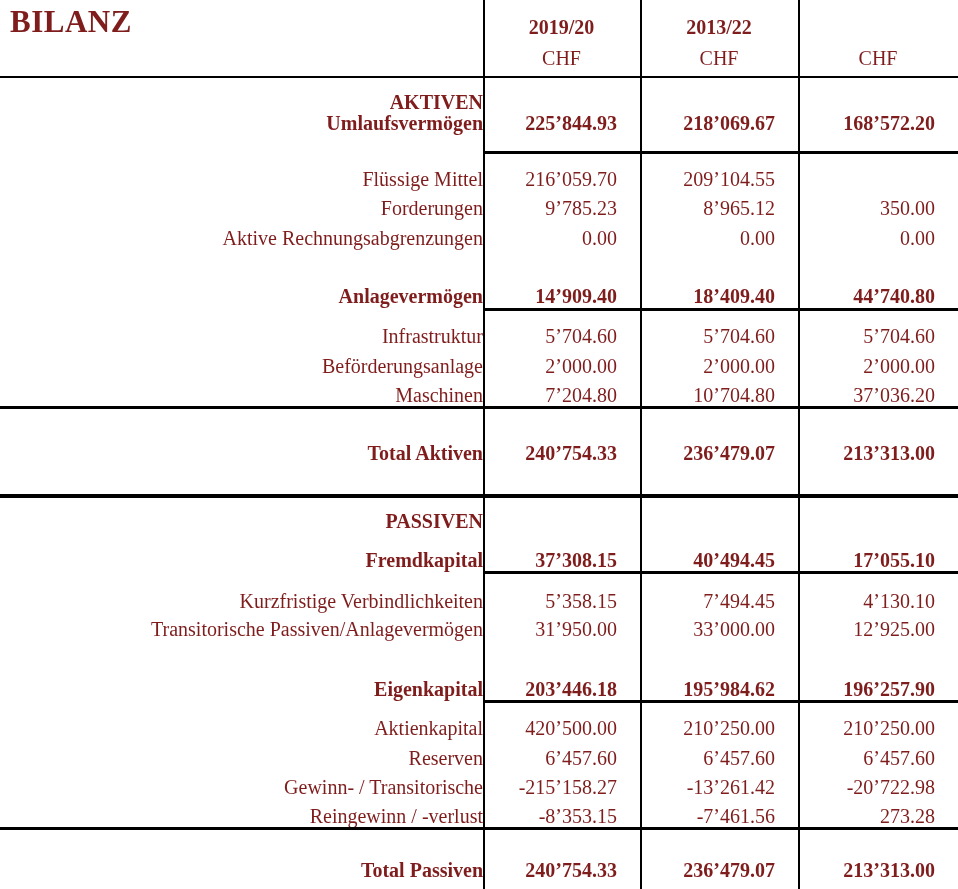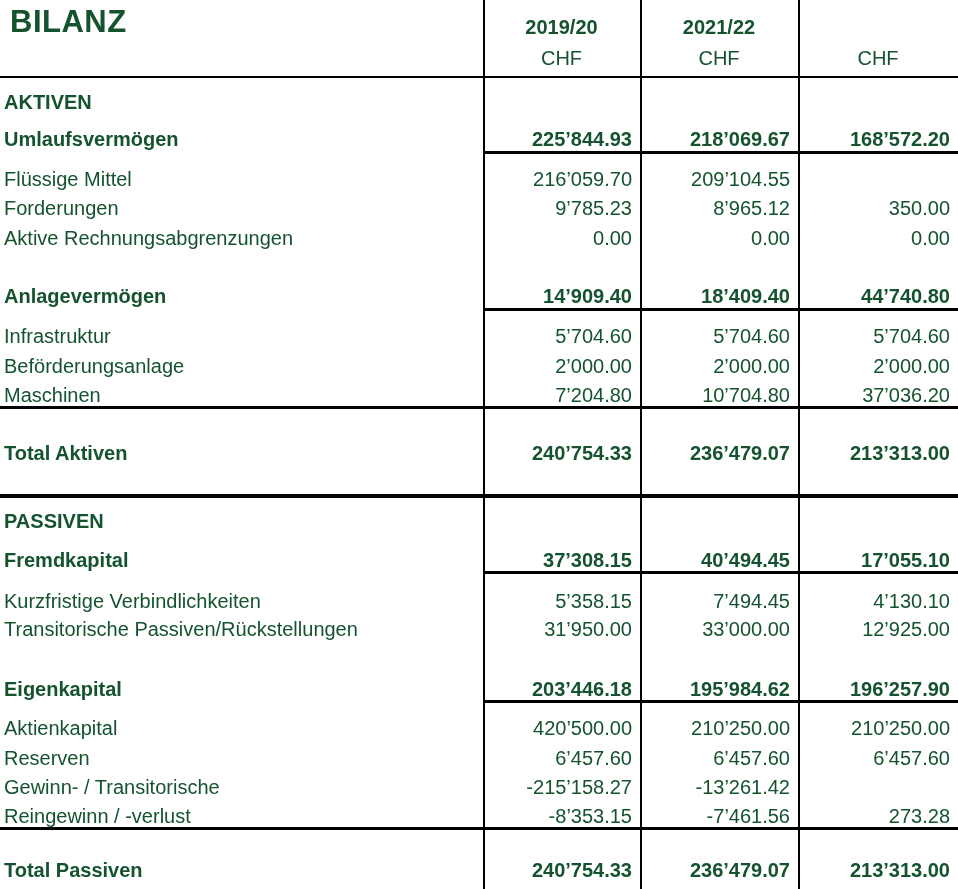--- a/index.html
+++ b/index.html
@@ -2,35 +2,35 @@
 <html><head>
 <meta charset="utf-8">
 <style>
   * { box-sizing: border-box; }
   html, body { margin: 0; padding: 0; background: #fff; }
   .sheet {
     position: relative;
     width: 958px;
     height: 889px;
     background: #ffffff;
-    color: #14532d;
-    font-family: Liberation Sans, sans-serif;
+    color: #7f1d1d;
+    font-family: Liberation Serif, serif;
     overflow: hidden;
   }
   .vline { position: absolute; top: 0; height: 889px; width: 2px; background: #000; }
   .hline { position: absolute; background: #000; }
   .row {
     position: absolute; left: 0; width: 878px;
     display: grid;
     grid-template-columns: 483px 157px 158px 160px;
     font-size: 20px; line-height: 23px;
     white-space: nowrap;
   }
-  .label { padding-left: 4px; text-align: left; }
-  .num   { text-align: right; padding-right: 8px; }
+  .label { padding-left: 4px; text-align: right; }
+  .num   { text-align: right; padding-right: 23px; }
   .c     { text-align: center; }
   .b     { font-weight: bold; }
   .title {
     position: absolute; top: 4px; left: 10px;
     font-size: 31px; font-weight: bold; line-height: 36px; letter-spacing: 0.5px;
   }
 </style>
 </head>
 <body>
 
@@ -38,35 +38,35 @@
 
   <div class="vline" style="left:483px"></div>
   <div class="vline" style="left:640px"></div>
   <div class="vline" style="left:798px"></div>
 
   <div class="title">BILANZ</div>
 
   <div class="row b" style="top:16px">
     <div></div>
     <div class="c">2019/20</div>
-    <div class="c">2021/22</div>
+    <div class="c">2013/22</div>
   </div>
   <div class="row" style="top:47px">
     <div></div>
     <div class="c">CHF</div>
     <div class="c">CHF</div>
     <div class="c">CHF</div>
   </div>
   <div class="hline" style="top:76px;left:0;width:958px;height:2px"></div>
 
   <div class="row b" style="top:91px">
     <div class="label">AKTIVEN</div>
   </div>
 
-  <div class="row b" style="top:128px">
+  <div class="row b" style="top:112px">
     <div class="label">Umlaufsvermögen</div>
     <div class="num">225’844.93</div>
     <div class="num">218’069.67</div>
     <div class="num">168’572.20</div>
   </div>
   <div class="hline" style="top:151px;left:483px;width:475px;height:3px"></div>
 
   <div class="row" style="top:168px">
     <div class="label">Flüssige Mittel</div>
     <div class="num">216’059.70</div>
@@ -138,21 +138,21 @@
   <div class="hline" style="top:571px;left:483px;width:475px;height:3px"></div>
 
   <div class="row" style="top:590px">
     <div class="label">Kurzfristige Verbindlichkeiten</div>
     <div class="num">5’358.15</div>
     <div class="num">7’494.45</div>
     <div class="num">4’130.10</div>
   </div>
 
   <div class="row" style="top:618px">
-    <div class="label">Transitorische Passiven/Rückstellungen</div>
+    <div class="label">Transitorische Passiven/Anlagevermögen</div>
     <div class="num">31’950.00</div>
     <div class="num">33’000.00</div>
     <div class="num">12’925.00</div>
   </div>
 
   <div class="row b" style="top:678px">
     <div class="label">Eigenkapital</div>
     <div class="num">203’446.18</div>
     <div class="num">195’984.62</div>
     <div class="num">196’257.90</div>
@@ -170,20 +170,21 @@
     <div class="label">Reserven</div>
     <div class="num">6’457.60</div>
     <div class="num">6’457.60</div>
     <div class="num">6’457.60</div>
   </div>
 
   <div class="row" style="top:776px">
     <div class="label">Gewinn- / Transitorische</div>
     <div class="num">-215’158.27</div>
     <div class="num">-13’261.42</div>
+    <div class="num">-20’722.98</div>
   </div>
 
   <div class="row" style="top:805px">
     <div class="label">Reingewinn / -verlust</div>
     <div class="num">-8’353.15</div>
     <div class="num">-7’461.56</div>
     <div class="num">273.28</div>
   </div>
   <div class="hline" style="top:827px;left:0;width:958px;height:3px"></div>
 

